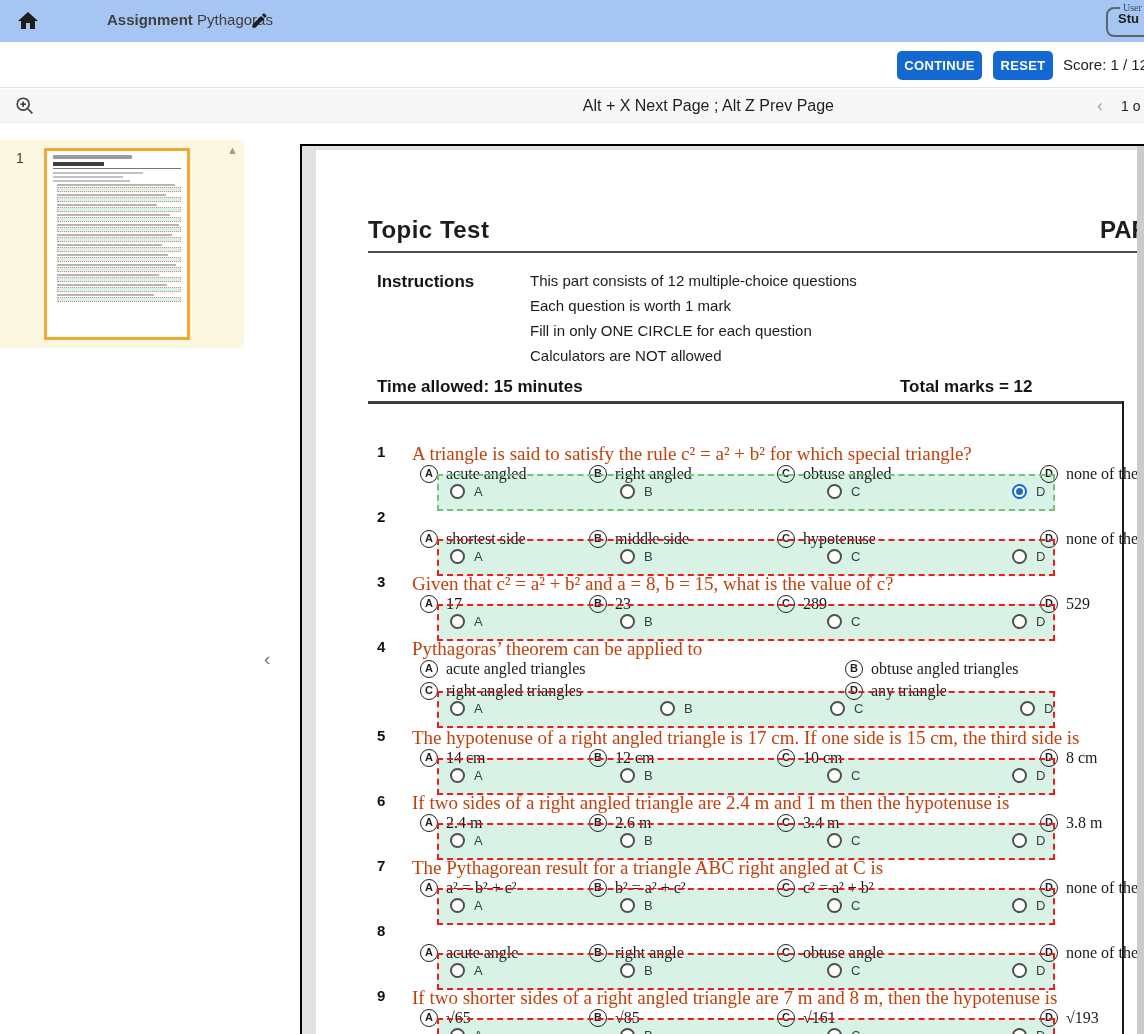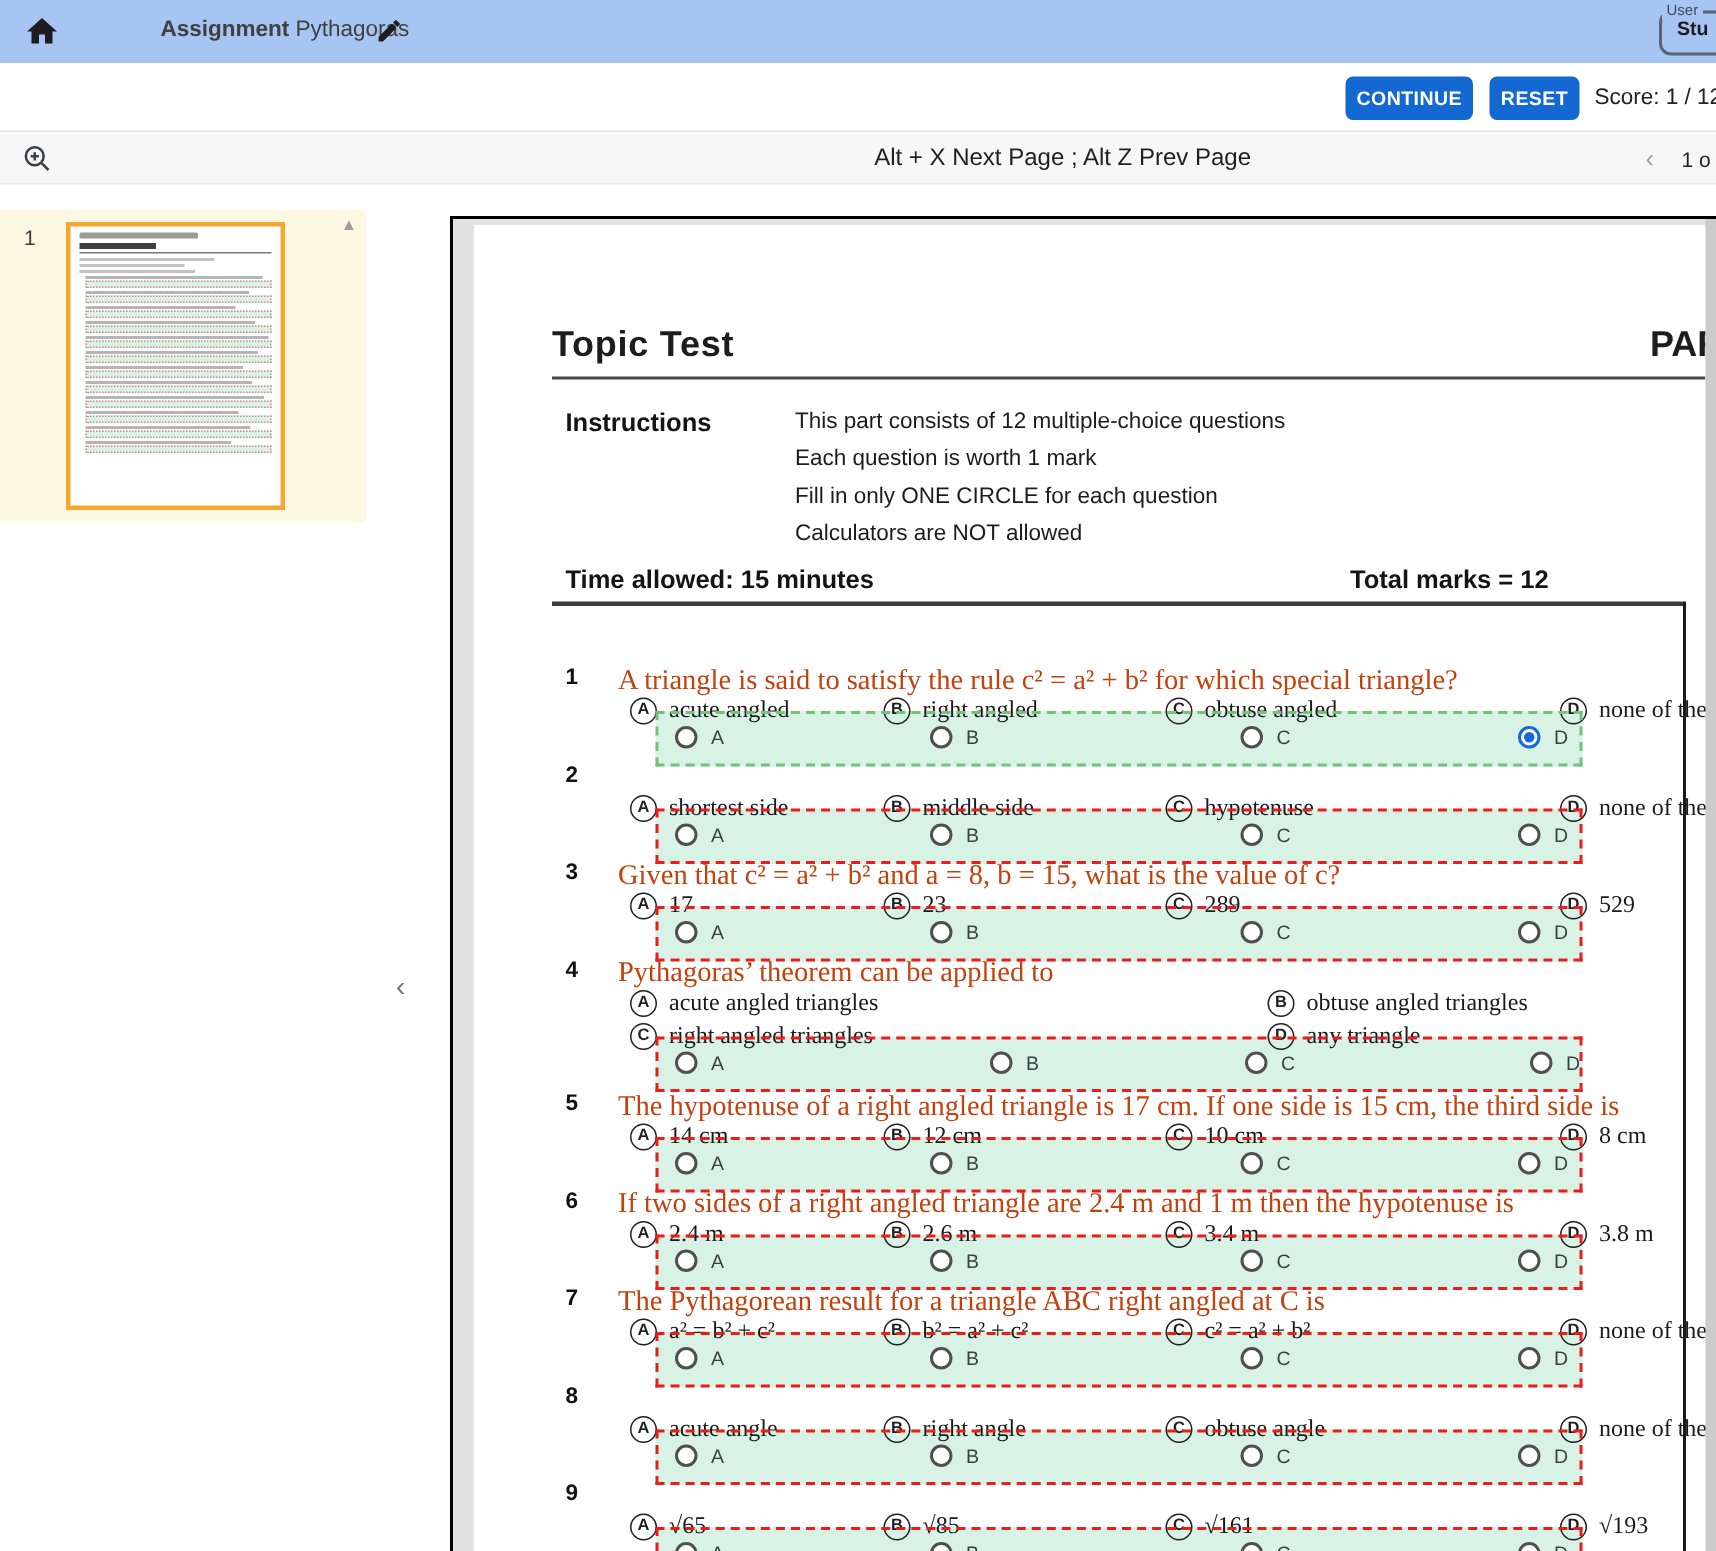--- a/index.html
+++ b/index.html
@@ -7,21 +7,21 @@
     font-family:"Liberation Sans", sans-serif; }
 
   
   #appbar { position:absolute; left:0; top:0; width:1144px; height:42px; background:#a7c5f2; }
   #home-btn { position:absolute; left:16px; top:9px; width:24px; height:24px; cursor:pointer; }
   #appbar-title { position:absolute; left:64px; top:11px; font-size:15px; color:#404040;margin-left:43px; }
   #appbar-title b { font-weight:700; }
   #edit-btn { position:absolute; left:250px; top:11px; width:20px; height:20px; cursor:pointer; }
   #user-box { position:absolute; left:1106px; top:2px; width:90px; height:35px;
     border:2px solid #5b6570; border-radius:8px; background:transparent; }
-  #user-box legend { margin-left:0; padding:0 3px; font-size:10px; color:#3f4a57; }
+  #user-box legend { margin-left:12px; padding:0 3px; font-size:10px; color:#3f4a57;font-family:Liberation Serif, serif; }
   #user-box .uval { font-size:13px; color:#1c1c1c; font-weight:600; padding-left:10px; position:relative; top:-2px;}
 
   
   #actionrow { position:absolute; left:0; top:42px; width:1144px; height:46px; background:#fff;
     border-bottom:1px solid #e3e3e3; }
   .btn { position:absolute; top:9px; height:29px; background:#1468d2; color:#fff; border:none;
     border-radius:5px; font-size:13px; font-weight:700; letter-spacing:.3px; cursor:pointer;
     font-family:"Liberation Sans", sans-serif; }
   #btn-continue { left:897px; width:85px; }
   #btn-reset { left:993px; width:60px; }
@@ -510,20 +510,21 @@
               <span class="radio-lbl">C</span>
             </div>
             <div class="radio-item" style="left: 575px;">
               <span class="radio"></span>
               <span class="radio-lbl">D</span>
             </div>
           </div>
         </div>
         <div class="q std">
           <span class="qnum">9</span>
+          <span class="qtext">If two shorter sides of a right angled triangle are 7 m and 8 m, then the hypotenuse is</span>
           <div class="opt" style="left: 104px; top: 22px;">
             <span class="badge">A</span>
             <span class="optlabel">√65</span>
           </div>
           <div class="opt" style="left: 273px; top: 22px;">
             <span class="badge">B</span>
             <span class="optlabel">√85</span>
           </div>
           <div class="opt" style="left: 461px; top: 22px;">
             <span class="badge">C</span>

